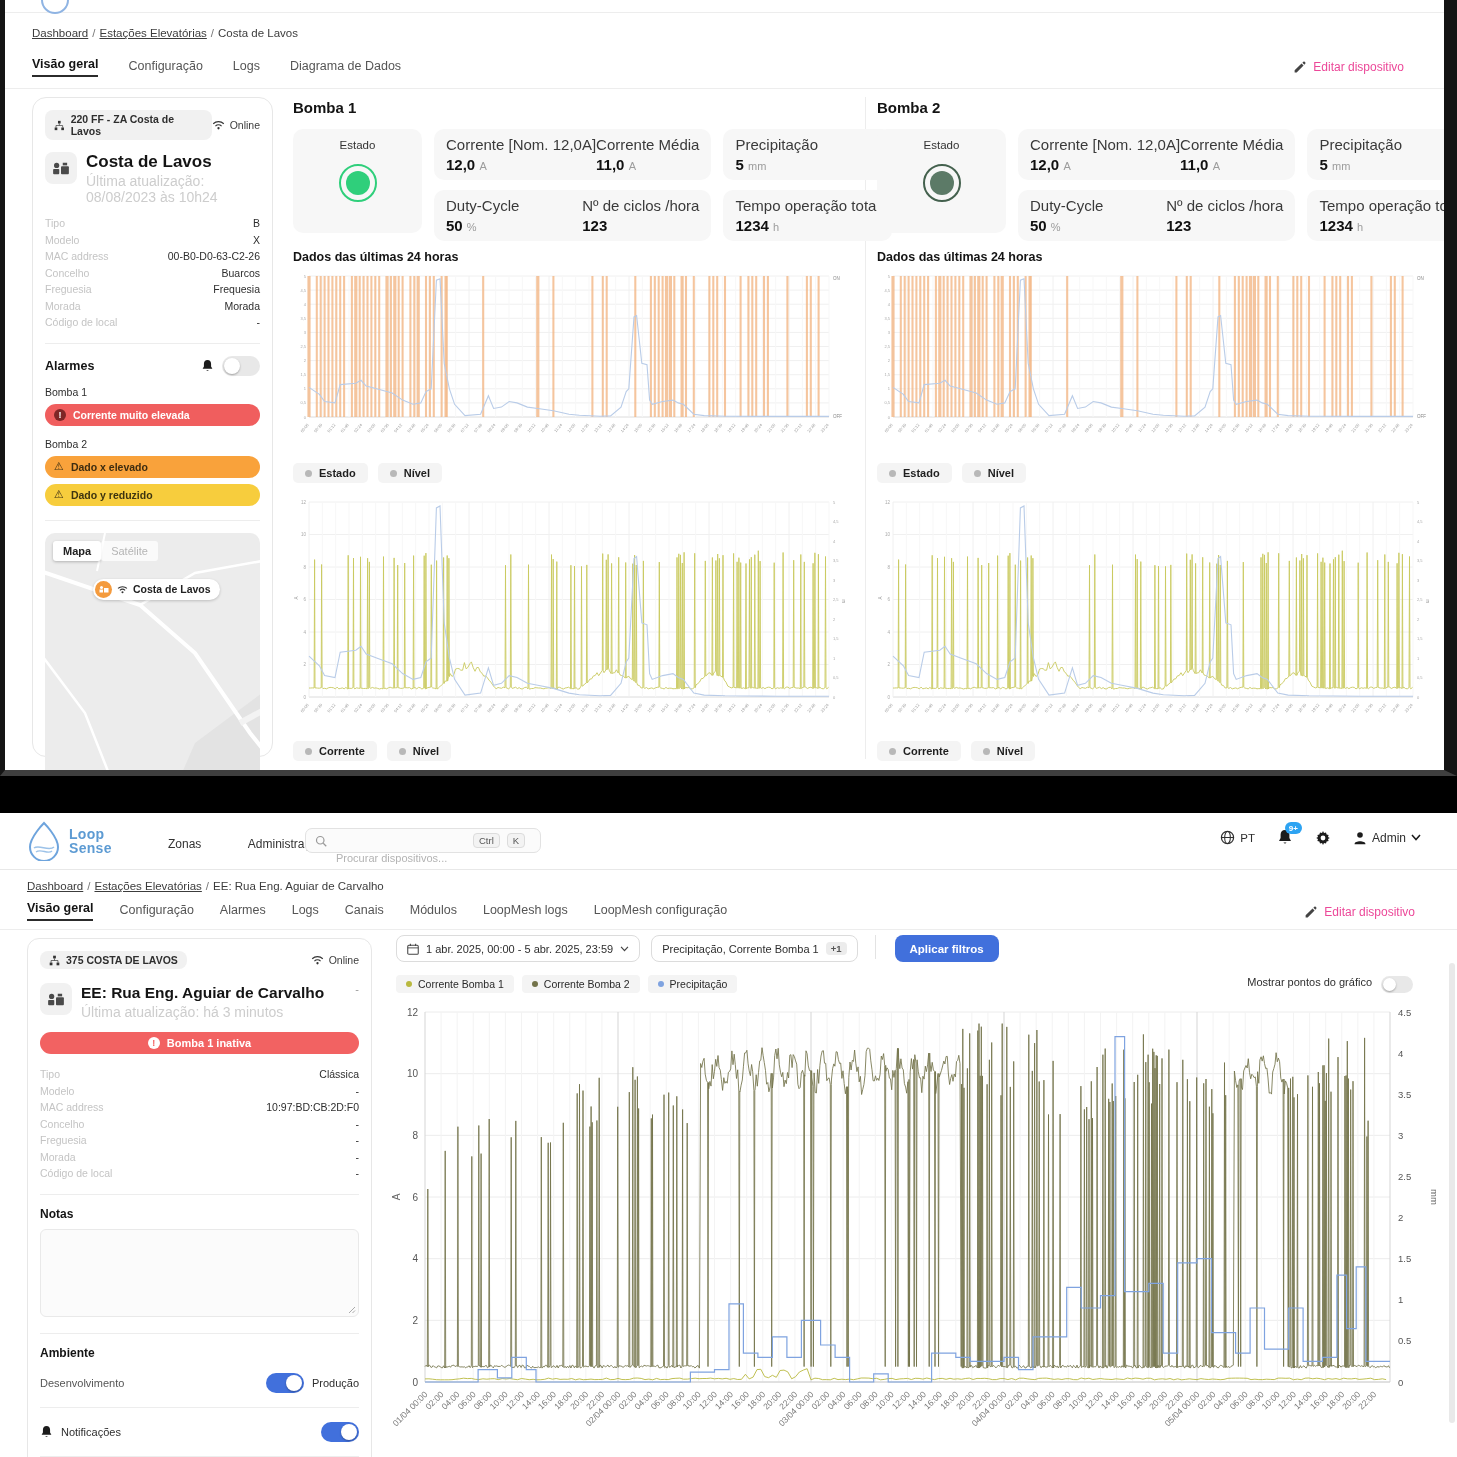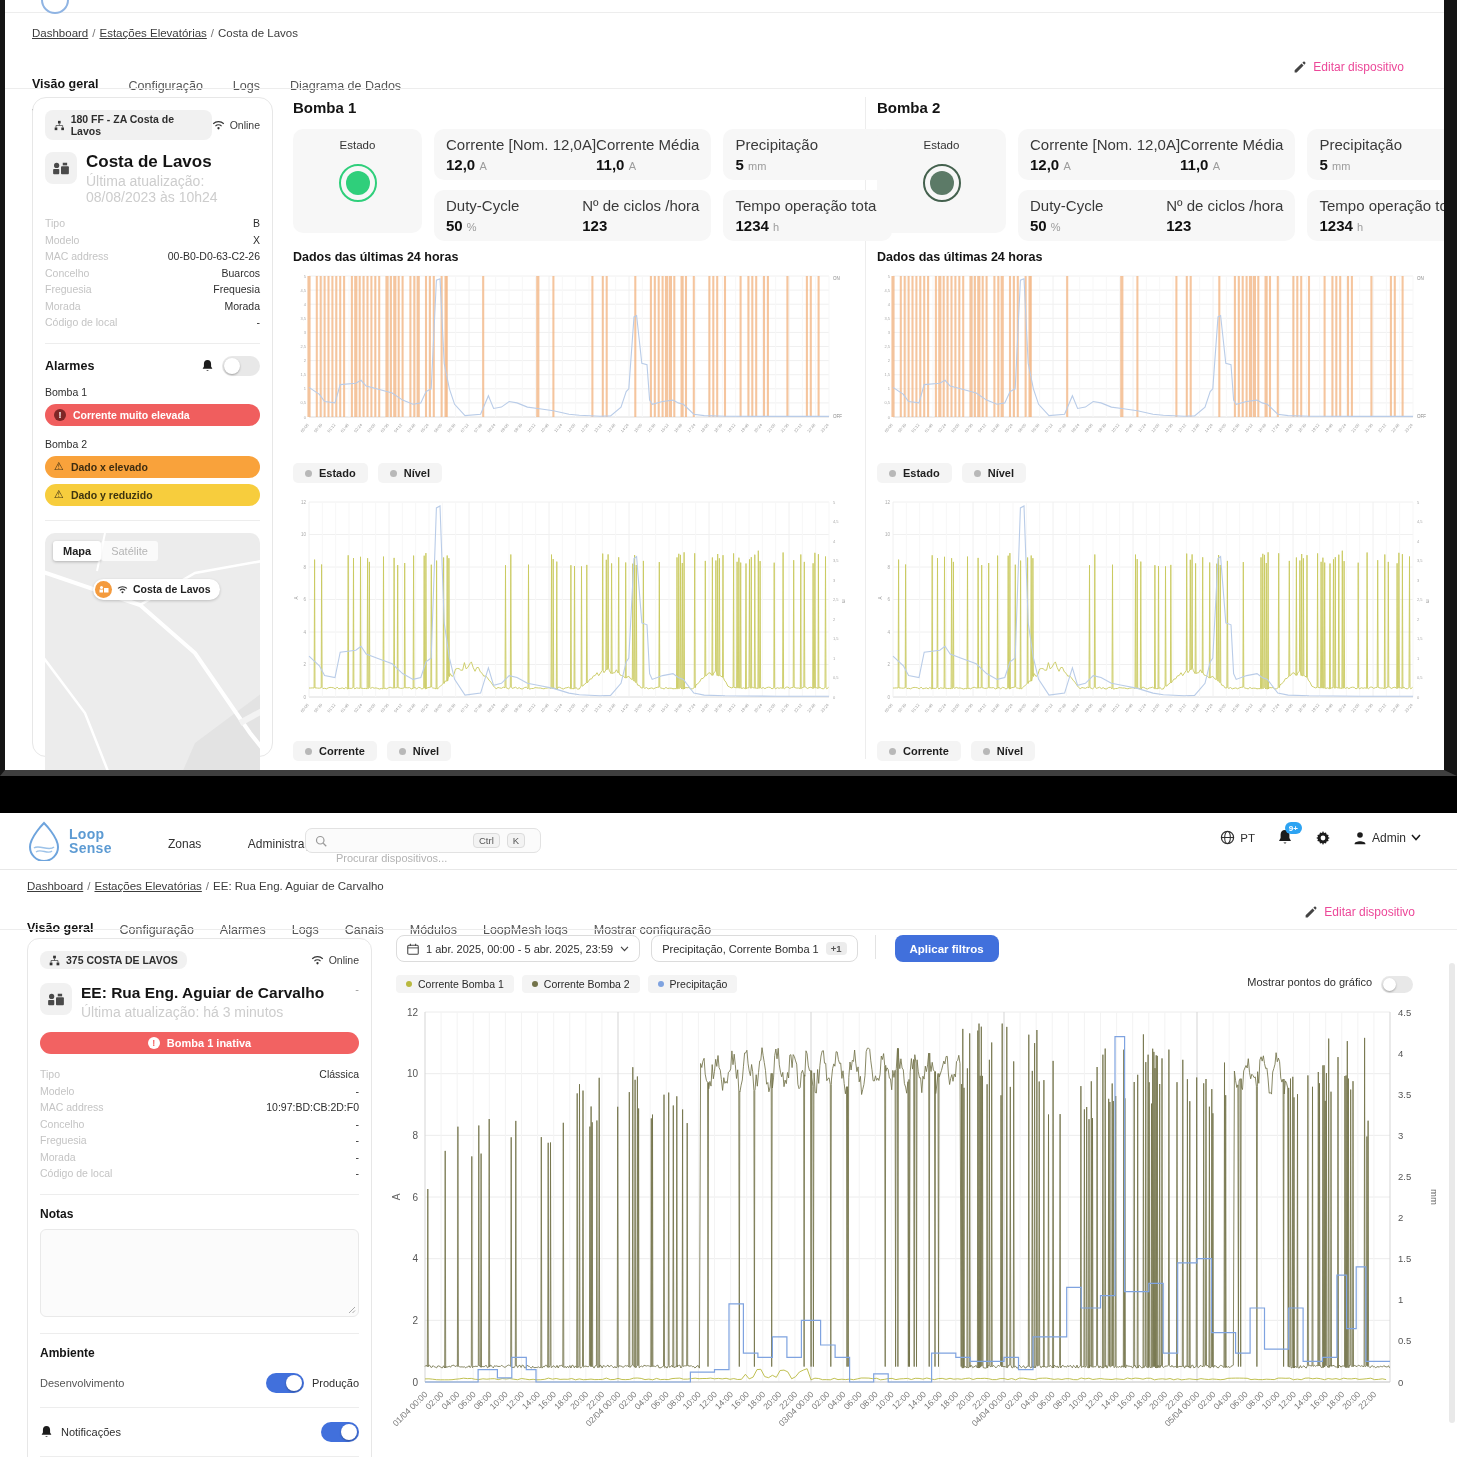--- a/index.html
+++ b/index.html
@@ -7,21 +7,21 @@
   .abs{position:absolute;}
   
   #shot1{position:absolute;top:0;left:0;width:1457px;height:776px;background:#fff;border-left:5px solid #141414;border-right:13px solid #141414;border-bottom:6px solid #3f3f3f;box-sizing:border-box;overflow:hidden;}
   #band{position:absolute;top:776px;left:0;width:1457px;height:37px;background:#000;}
   #shot2{position:absolute;top:813px;left:0;width:1457px;height:644px;background:#fff;overflow:hidden;}
   
   .crumb{font-size:11.5px;color:#3c3c3c;}
   .crumb a{color:#3c3c3c;text-decoration:underline;cursor:pointer;}
   .crumb .sep{color:#777;margin:0 4px;}
   .tabs{display:flex;gap:30px;align-items:flex-end;}
-  .tab{font-size:12.5px;color:#555;padding-bottom:18px;cursor:pointer;white-space:nowrap;margin-top:20px;}
+  .tab{font-size:12.5px;color:#555;padding-bottom:4px;cursor:pointer;white-space:nowrap;}
   .tab.active{color:#141414;font-weight:bold;border-bottom:2.5px solid #2b2b2b;}
   .editbtn{display:flex;align-items:center;gap:7px;font-size:12px;color:#ec4899;cursor:pointer;}
   .hdiv{border-top:1px solid #ededed;}
   .sidecard{border:1px solid #e7e7e7;border-radius:14px;background:#fff;box-sizing:border-box;padding:12px;}
   .chip{display:inline-flex;align-items:center;gap:6px;background:#f1f1f1;border-radius:8px;padding:3px 9px;font-size:10.5px;color:#2e2e2e;font-weight:bold;}
   .online{display:inline-flex;align-items:center;gap:5px;font-size:10.5px;color:#3c3c3c;}
   .devtitle{display:flex;align-items:flex-start;gap:9px;margin-top:12px;}
   .devicon{width:32px;height:32px;background:#f1f1f1;border-radius:8px;display:flex;align-items:center;justify-content:center;flex:none;}
   .devname{font-size:17px;font-weight:bold;color:#141414;line-height:19px;}
   .devupd{font-size:14px;color:#cdcdcd;margin-top:2px;}
@@ -114,21 +114,21 @@
 
   <div class="abs sidecard" style="top:97px;left:27px;width:241px;height:660px;">
     <div class="rowflex">
       <span class="chip">
         <svg width="11" height="11" viewBox="0 0 16 16">
             <rect x="6" y="1" width="4" height="4" fill="#333"></rect>
             <rect x="1" y="11" width="4" height="4" fill="#333"></rect>
             <rect x="11" y="11" width="4" height="4" fill="#333"></rect>
             <path d="M8 5 V8 M3 11 V8 H13 V11" stroke="#333" fill="none"></path>
           </svg>
-        <span>180 FF - ZA Costa de Lavos</span>
+        <span>220 FF - ZA Costa de Lavos</span>
       </span>
       <span class="online">
         <svg width="13" height="10" viewBox="0 0 16 12">
             <path d="M1.5 4.5 A9.5 9.5 0 0 1 14.5 4.5" stroke="#333" stroke-width="1.4" fill="none"></path>
             <path d="M4.2 7.3 A5.5 5.5 0 0 1 11.8 7.3" stroke="#333" stroke-width="1.4" fill="none"></path>
             <circle cx="8" cy="10" r="1.4" fill="#333"></circle>
           </svg>
         <span>Online</span>
       </span>
     </div>
@@ -996,21 +996,21 @@
   </div>
 
   <div class="abs tabs" style="top:88px;left:27px;gap:26px;">
     <div class="tab active">Visão geral</div>
     <div class="tab">Configuração</div>
     <div class="tab">Alarmes</div>
     <div class="tab">Logs</div>
     <div class="tab">Canais</div>
     <div class="tab">Módulos</div>
     <div class="tab">LoopMesh logs</div>
-    <div class="tab">Mostrar configuração</div>
+    <div class="tab">LoopMesh configuração</div>
   </div>
   <div class="abs editbtn" style="top:92px;right:42px;">
     <svg width="13" height="13" viewBox="0 0 16 16">
         <path d="M2 11.5 L10.5 3 L13 5.5 L4.5 14 L2 14 Z M11.5 2 L12.8 0.8 C13.2 0.4 13.9 0.4 14.3 0.8 L15.2 1.7 C15.6 2.1 15.6 2.8 15.2 3.2 L14 4.5 Z" fill="#444"></path>
       </svg>
     <span>Editar dispositivo</span>
   </div>
   <div class="abs hdiv" style="top:116px;left:0;right:0;"></div>
 
   <div class="abs sidecard" style="top:125px;left:27px;width:345px;height:540px;border-radius:12px;">

